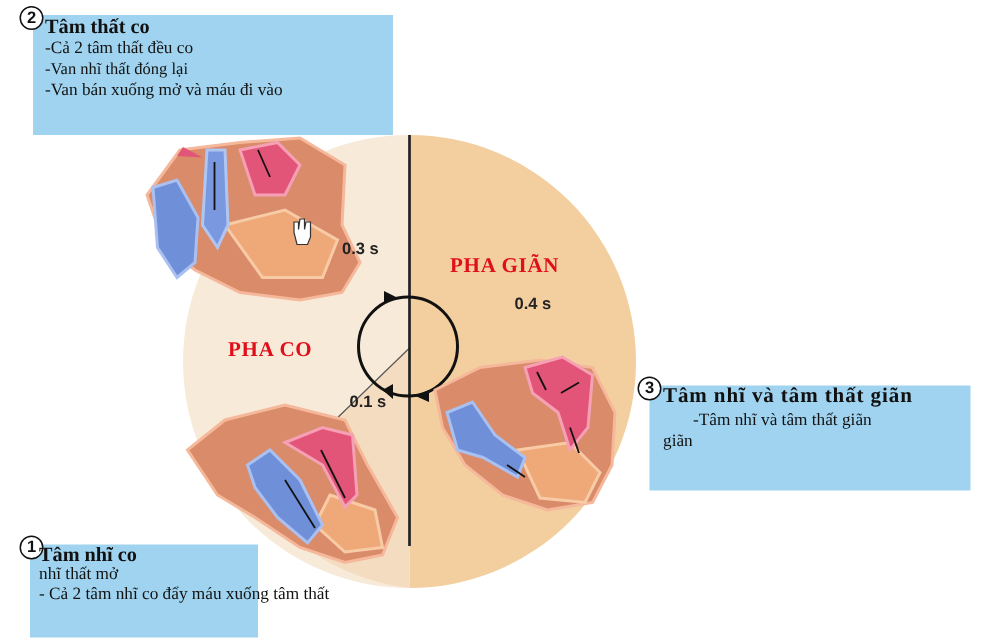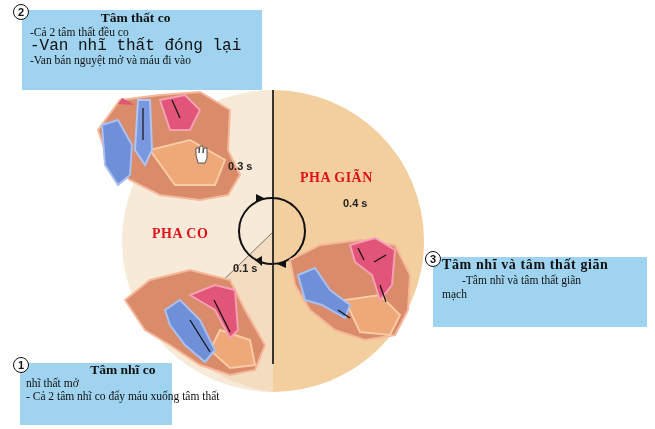--- a/index.html
+++ b/index.html
@@ -1,21 +1,21 @@
 <!DOCTYPE html>
 <html><head>
 <meta charset="utf-8">
 <style>
   html, body { margin:0; padding:0; }
   body { width:655px; height:429px; position:relative; overflow:hidden; background:#ffffff; font-family:"Liberation Serif", serif; }
   .abs { position:absolute; }
   svg { position:absolute; left:0; top:0; }
   .box { position:absolute; background:#9fd3ef; }
   .num { position:absolute; width:14px; height:14px; border:1.5px solid #111; border-radius:50%; background:#fff; font:bold 11px/14px "Liberation Sans", sans-serif; text-align:center; color:#111; }
-  .title { font-weight:bold; color:#111;text-align:center; }
+  .title { font-weight:bold; color:#111; }
   .line { color:#111; white-space:nowrap; }
   .pha { position:absolute; color:#e0101a; font-weight:bold; font-size:14px; letter-spacing:0.5px; white-space:nowrap; }
   .time { position:absolute; font:bold 11px "Liberation Sans", sans-serif; color:#222; white-space:nowrap; }
 </style>
 </head>
 <body>
 
 <svg width="655" height="429">
 
   <path d="M273 90 A151 151 0 0 0 273 392 Z" fill="#f8ead8"></path>
@@ -73,30 +73,30 @@
 <div class="pha" style="left:300px; top:170px;">PHA GIÃN</div>
 <div class="time" style="left:228px; top:160px;">0.3 s</div>
 <div class="time" style="left:343px; top:197px;">0.4 s</div>
 <div class="time" style="left:233px; top:262px;">0.1 s</div>
 
 <div class="box" style="left:22px; top:10px; width:240px; height:80px;"></div>
 <div class="num" style="left:13px; top:4px;">2</div>
 <div class="abs" style="left:30px; top:11px; font-size:12.5px; line-height:14px;">
   <div class="title" style="font-size:13.5px;">Tâm thất co</div>
   <div class="line" style="font-size:11.5px;">-Cả 2 tâm thất đều co</div>
-  <div class="line" style="font-size:16px;font-family:Liberation Mono, monospace;">-Van nhĩ thất đóng lại</div>
-  <div class="line" style="font-size:11.5px;">-Van bán nguyệt mở và máu đi vào</div>
+  <div class="line" style="font-size:11px;">-Van nhĩ thất đóng lại</div>
+  <div class="line" style="font-size:11.5px;">-Van bán xuống mở và máu đi vào</div>
 </div>
 
 <div class="box" style="left:433px; top:257px; width:214px; height:70px;"></div>
 <div class="num" style="left:425px; top:251px;">3</div>
 <div class="abs" style="left:442px; top:258px; line-height:14px;">
   <div class="title" style="font-size:14px; letter-spacing:0.6px; margin-bottom:1px;">Tâm nhĩ và tâm thất giãn</div>
   <div class="line" style="font-size:11.5px;margin-left:20px;">-Tâm nhĩ và tâm thất giãn</div>
-  <div class="line" style="font-size:11.5px;">mạch</div>
+  <div class="line" style="font-size:11.5px;">giãn</div>
 </div>
 
 <div class="box" style="left:20px; top:363px; width:152px; height:62px;"></div>
 <div class="num" style="left:13px; top:357px;">1</div>
 <div class="abs" style="left:26px; top:363px; line-height:13px;">
   <div class="title" style="font-size:13.5px; margin-bottom:1px;">Tâm nhĩ co</div>
   <div class="line" style="font-size:11.5px;">nhĩ thất mở</div>
   <div class="line" style="font-size:11.5px;">- Cả 2 tâm nhĩ co đẩy máu xuống tâm thất</div>
 </div>
 

